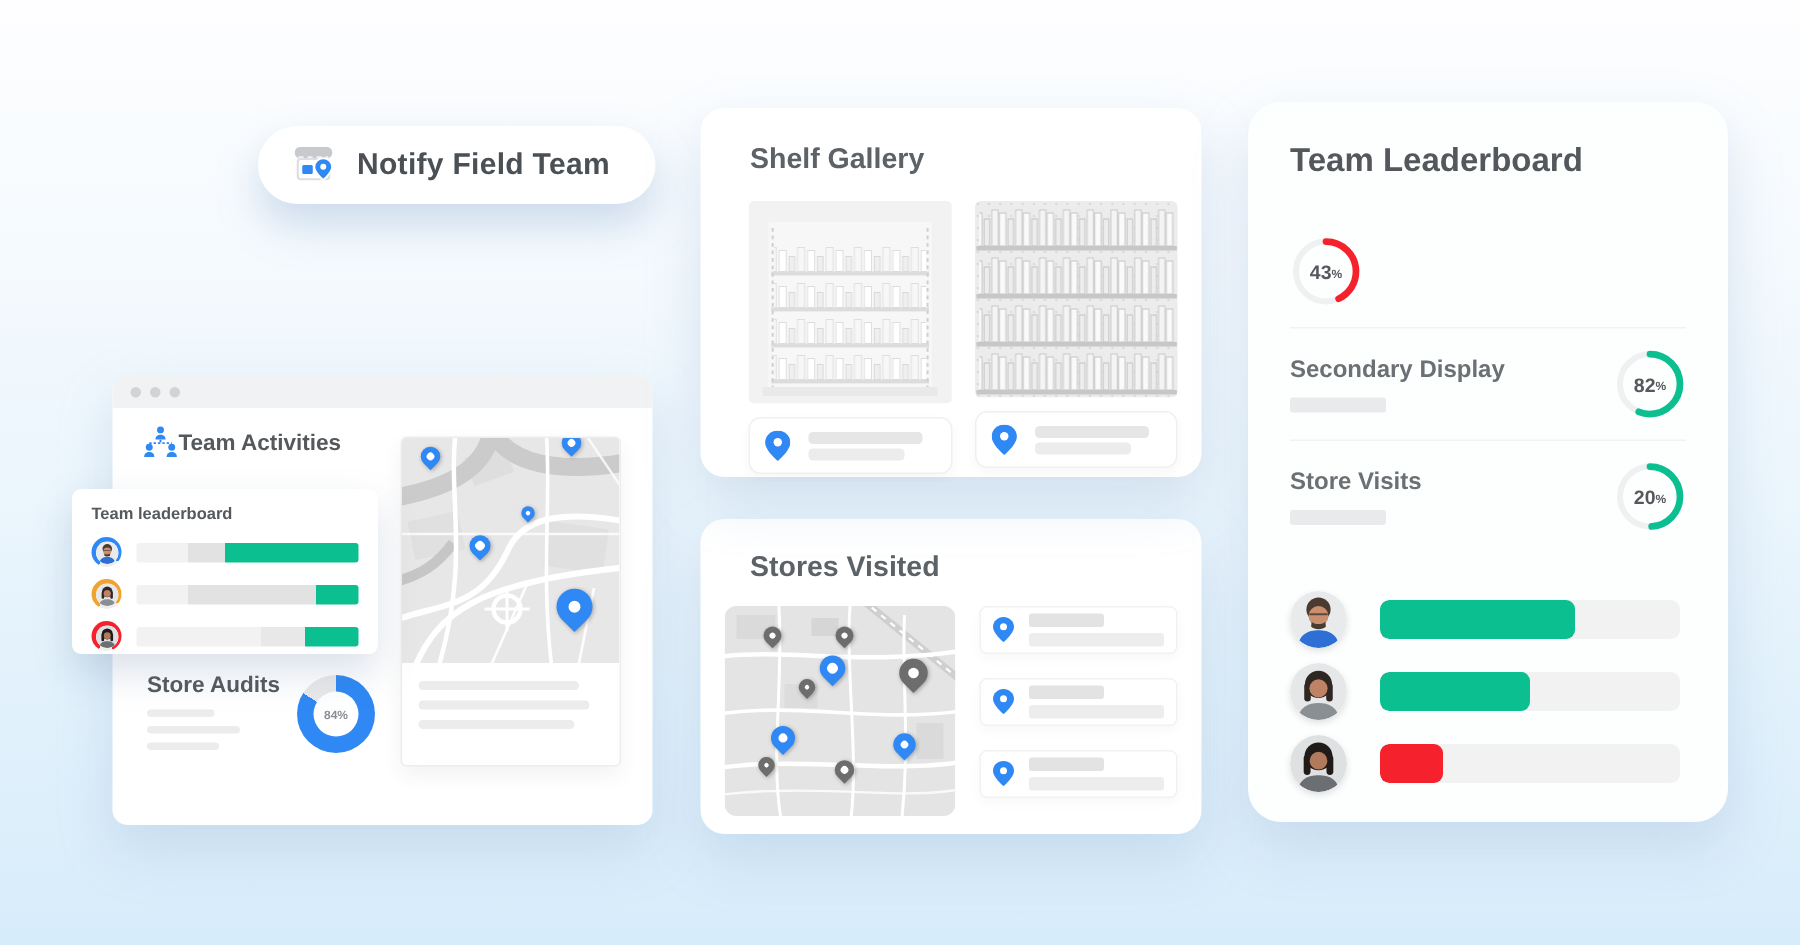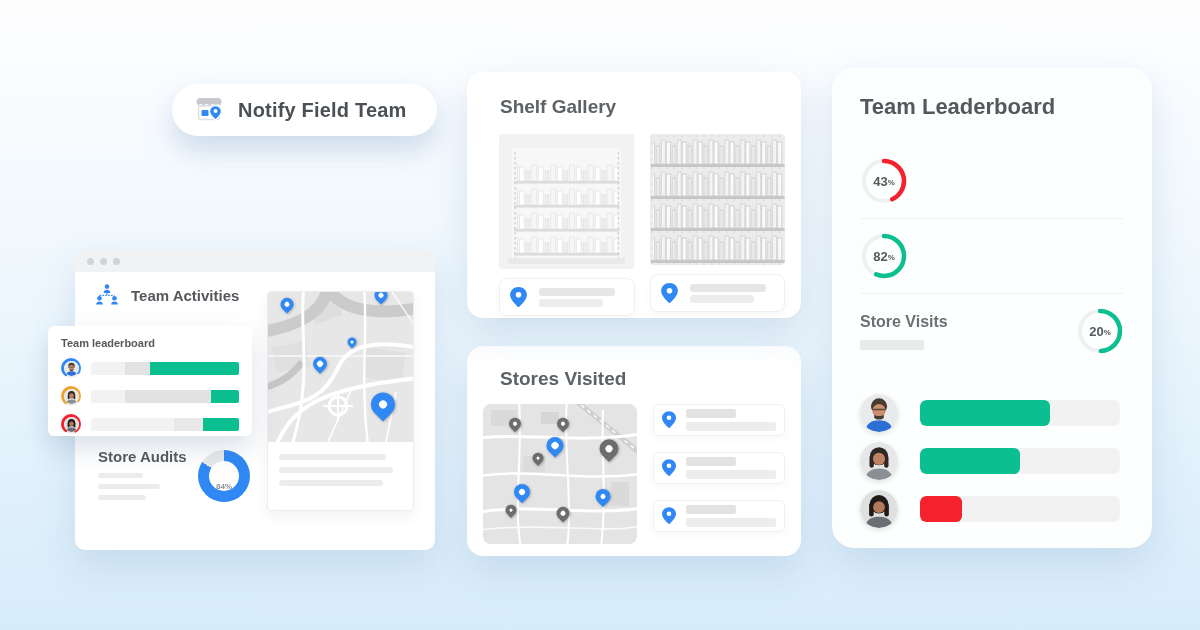--- a/index.html
+++ b/index.html
@@ -16,21 +16,21 @@
   .pill svg{width:30px;height:28px;}
 
   
   .card{position:absolute;background:#fff;border-radius:16px;box-shadow:0 16px 36px rgba(140,170,205,.28);}
   .card-title{font-weight:bold;color:#5d6267;}
 
   
   .window{left:75px;top:250px;width:360px;height:300px;border-radius:10px;}
   .titlebar{height:22px;background:#f1f2f3;border-radius:10px 10px 0 0;display:flex;align-items:center;gap:6px;padding-left:12px;}
   .dot{width:7px;height:7px;border-radius:50%;background:#d2d3d5;}
-  .win-header{position:absolute;left:20px;top:33px;display:flex;align-items:center;gap:12px;}
+  .win-header{position:absolute;left:20px;top:33px;display:flex;align-items:center;}
   .win-header svg{width:24px;height:24px;}
   .win-title{font-size:15px;font-weight:bold;color:#55595d;}
 
   .map-panel{position:absolute;left:192px;top:41px;width:145px;height:218px;background:#fff;
              border:1px solid #ededed;border-radius:4px;box-shadow:0 6px 14px rgba(0,0,0,.05);}
   .map-panel .map{position:relative;width:100%;height:150px;overflow:hidden;border-radius:3px 3px 0 0;}
   .map svg.mapbg{position:absolute;left:0;top:0;width:100%;height:100%;}
   .panel-lines{padding:12px 11px 0;}
   .ph{background:#ececec;border-radius:3px;}
   .panel-lines .ph{height:6px;margin-bottom:7px;}
@@ -43,21 +43,21 @@
   .ringwrap{width:20px;height:20px;border-radius:50%;display:flex;align-items:center;justify-content:center;flex:none;}
   .ringwrap .av{width:15px;height:15px;border-radius:50%;overflow:hidden;background:#fff;}
   .minibar{flex:1;height:13px;border-radius:2px;background:#f1f1f1;}
 
   
   .audits{position:absolute;left:23px;top:198px;}
   .audits-label{font-size:15px;font-weight:bold;color:#55595d;margin-bottom:8px;}
   .audits .ph{height:5px;margin-bottom:6px;}
   .donut{position:absolute;left:100px;top:2px;width:52px;height:52px;border-radius:50%;
          display:flex;align-items:center;justify-content:center;}
-  .donut-hole{width:30px;height:30px;background:#fff;border-radius:50%;display:flex;align-items:flex-end;justify-content:center;}
+  .donut-hole{width:30px;height:30px;background:#fff;border-radius:50%;display:flex;align-items:center;justify-content:center;}
   .donut-text{font-size:8px;font-weight:bold;color:#8a8f94;}
 
   
   .shelf-card{left:467px;top:72px;width:334px;height:246px;box-sizing:border-box;padding:20px 16px;}
   .shelf-card .card-title{font-size:19px;margin:4px 0 16px 17px;}
   .gallery{display:flex;gap:15px;padding:0 0 0 16px;}
   .gallery-col{width:143px;}
   .shelf-img{width:100%;height:135px;border-radius:4px;overflow:hidden;display:block;}
   .pin-row{margin-top:9px;height:36px;border:1px solid #f0f0f1;border-radius:8px;display:flex;align-items:center;gap:12px;padding:0 10px;box-shadow:0 3px 8px rgba(0,0,0,.03);}
   .pin-row svg{width:17px;height:21px;flex:none;}
@@ -467,20 +467,24 @@
           <circle class="ring-fill" cx="24" cy="24" r="20" fill="none" stroke-width="4.5" stroke-linecap="round" transform="rotate(-90 24 24)" stroke="#f5222d" stroke-dasharray="54.03539364174444 125.66370614359172"></circle>
         </svg>
         <span class="ring-text">
             <span class="val">43</span>
             <span class="unit">%</span>
           </span>
       </div>
     </div>
 
     <div class="metric-row">
+      <div>
+        <div class="metric-label">Secondary Display</div>
+        <div class="metric-ph"></div>
+      </div>
       <div class="ringbox">
         <svg width="48" height="48" viewBox="0 0 48 48">
           <circle cx="24" cy="24" r="20" fill="none" stroke="#eef0f2" stroke-width="4"></circle>
           <circle class="ring-fill" cx="24" cy="24" r="20" fill="none" stroke-width="4.5" stroke-linecap="round" transform="rotate(-90 24 24)" stroke="#0bbf90" stroke-dasharray="70.37167544041137 125.66370614359172"></circle>
         </svg>
         <span class="ring-text">
             <span class="val">82</span>
             <span class="unit">%</span>
           </span>
       </div>

